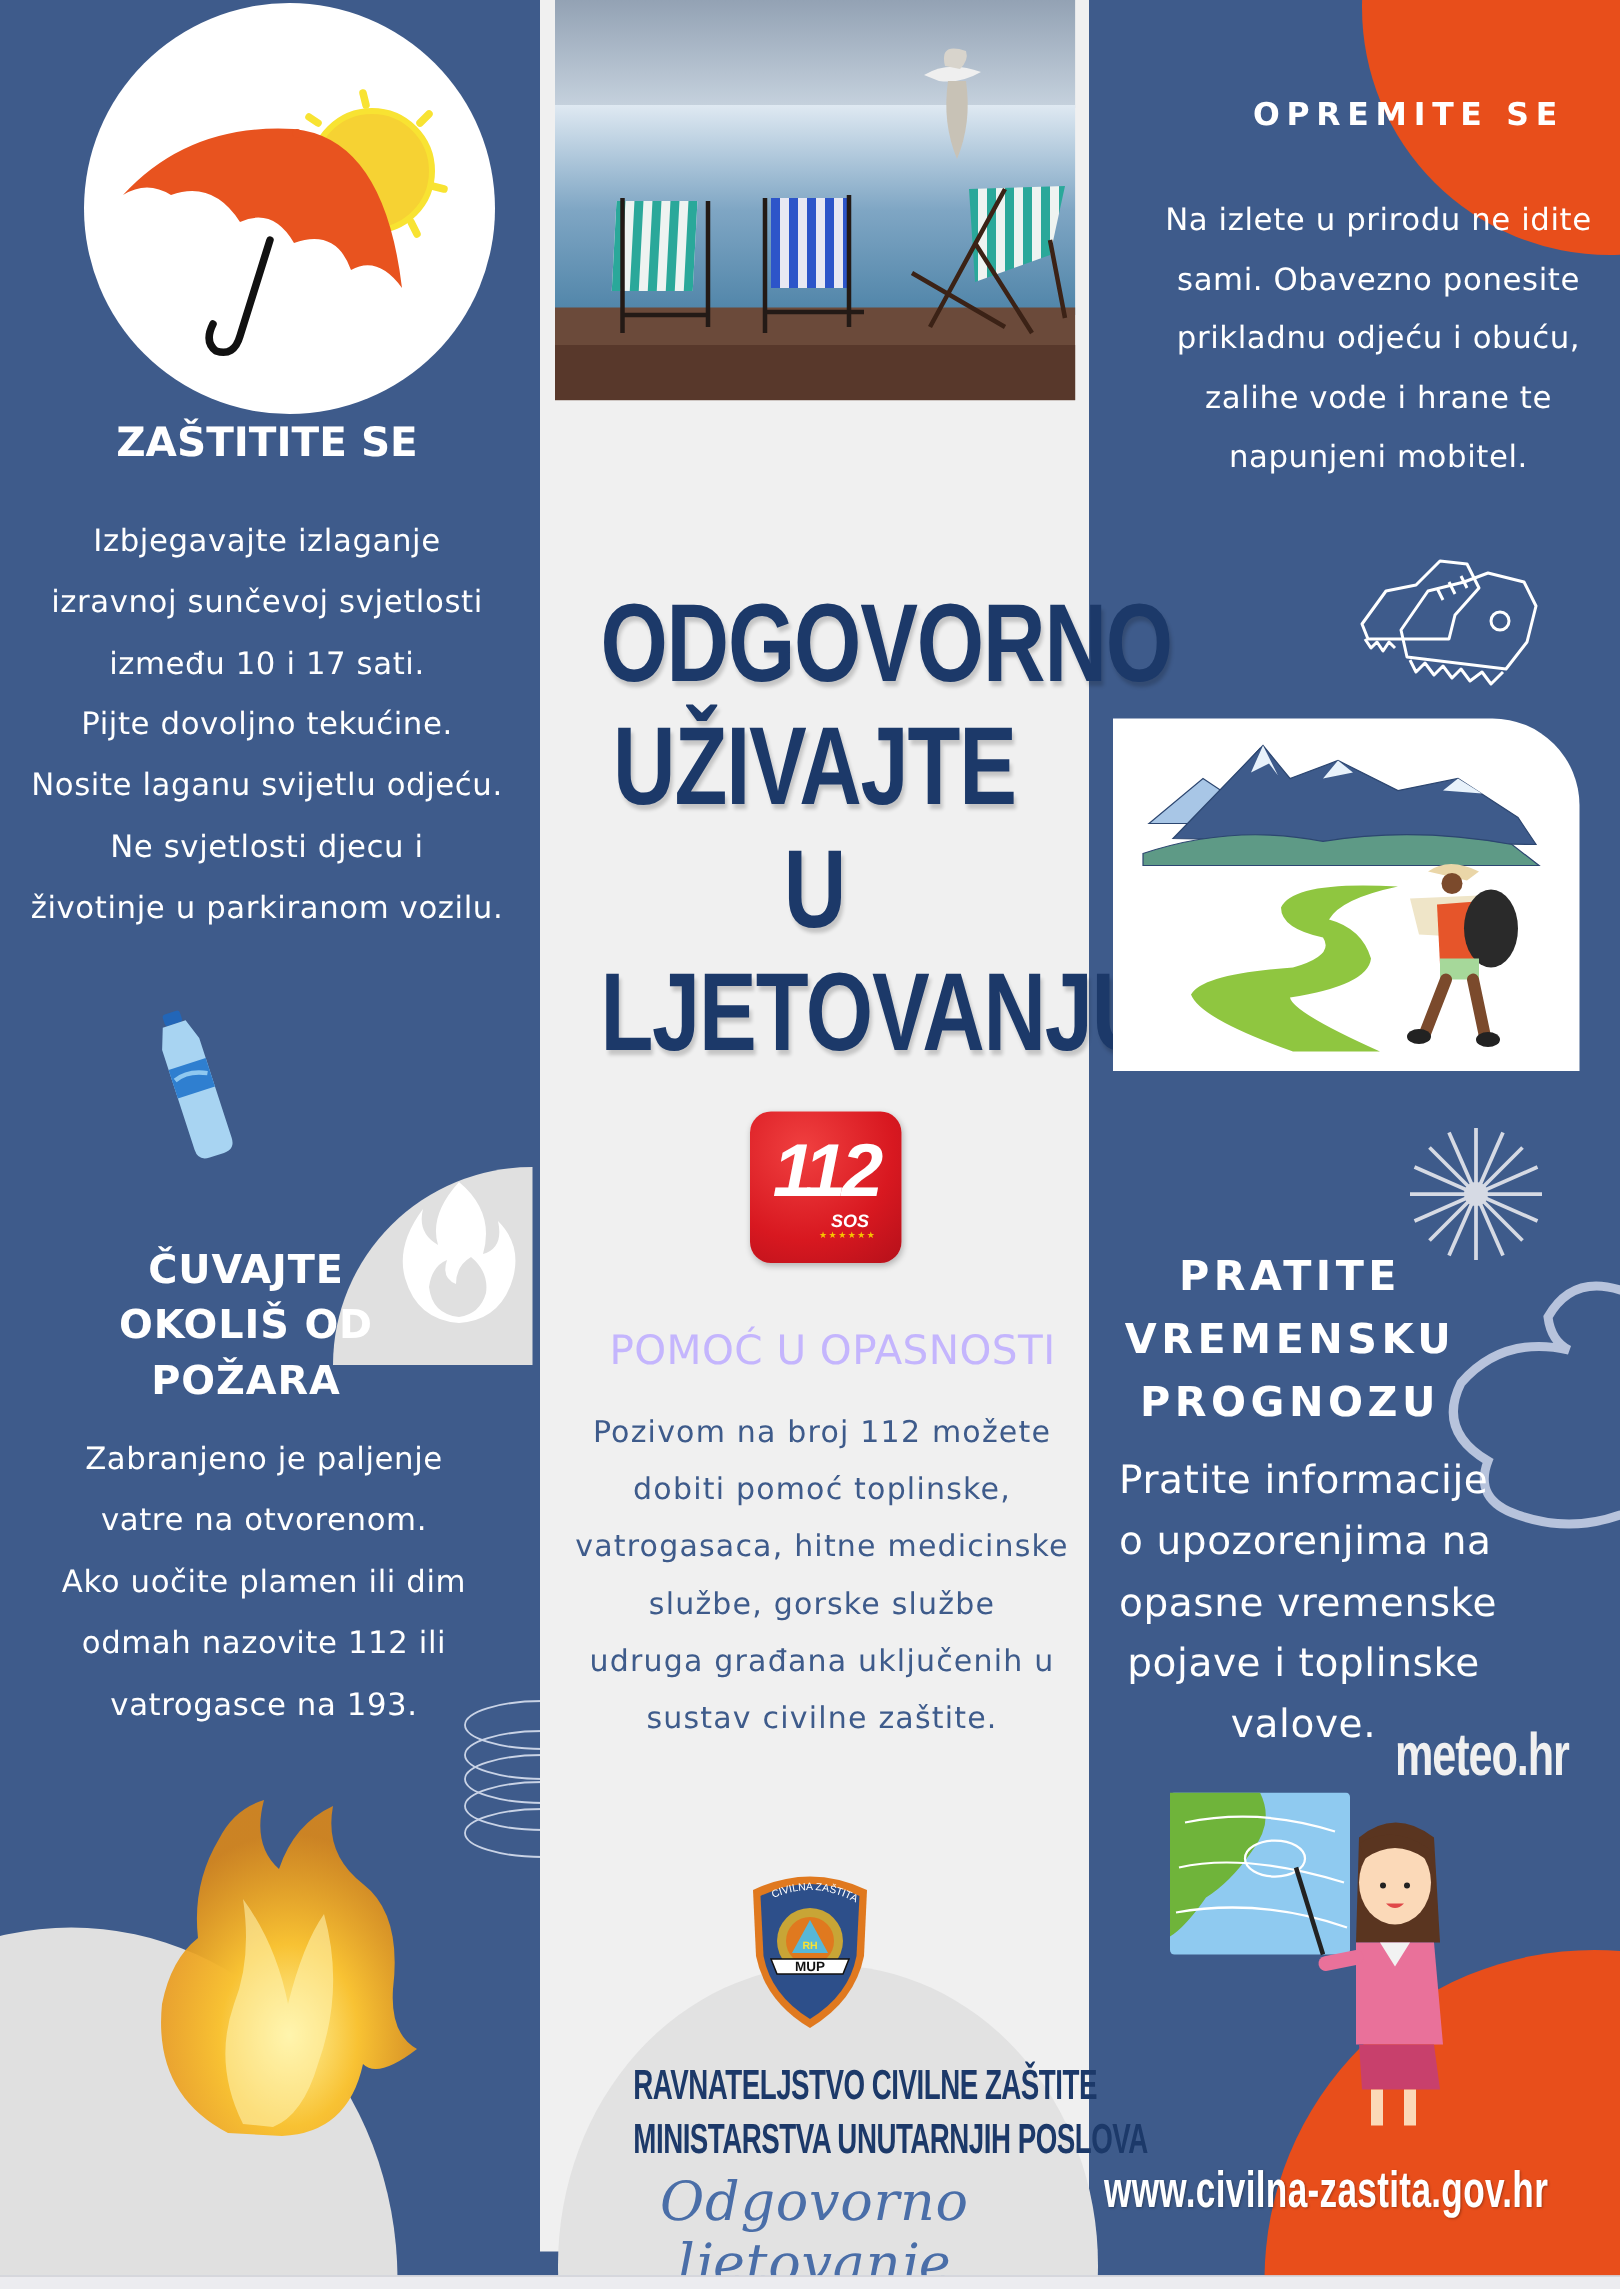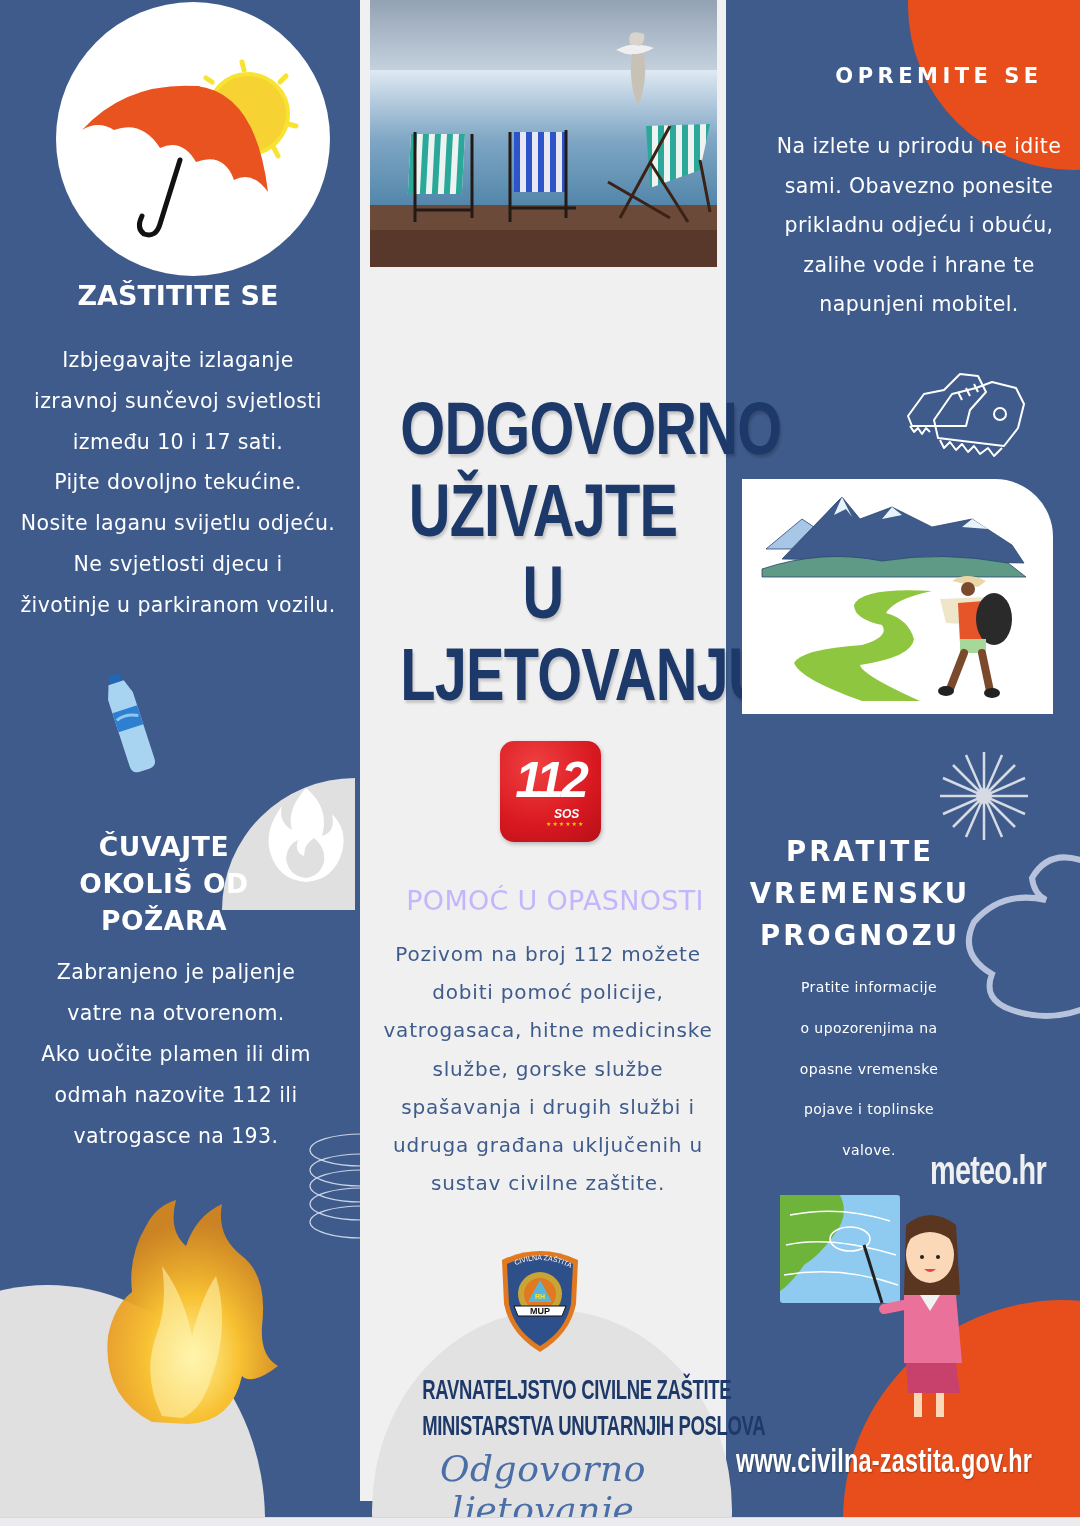--- a/index.html
+++ b/index.html
@@ -43,21 +43,21 @@
   .script-line { left: 360px; top: 1448px; width: 366px; text-align: center; color: #4a6ea8; font-family: "DejaVu Serif", serif; font-style: italic; font-size: 36px; letter-spacing: 0.5px; }
 
   
   .orange-tr { left: 908px; top: -160px; width: 330px; height: 330px; border-radius: 50%; background: #e84e1b; }
   .right-h1 { left: 726px; top: 64px; width: 426px; font-size: 21px; letter-spacing: 4.5px; }
   .right-p1 { left: 726px; top: 127px; width: 354px; line-height: 39.6px; font-size: 20.5px; }
   .right-p1 div { white-space: nowrap; padding-left: 32px; }
 
   .hike-card { left: 742px; top: 479px; width: 311px; height: 235px; background: #ffffff; border-top-right-radius: 58px; overflow: hidden; }
   .right-h2 { left: 746px; top: 830px; width: 228px; font-size: 27.5px; line-height: 42px; letter-spacing: 3px; }
-  .right-p2 { left: 746px; top: 967px; width: 246px; line-height: 40.8px; font-size: 14px; }
+  .right-p2 { left: 746px; top: 967px; width: 246px; line-height: 40.8px; font-size: 26px; }
   .right-p2 div { white-space: nowrap; }
 
   .meteo { left: 930px; top: 1148px; color: #f0f0f0; font-family: "Liberation Sans", sans-serif; font-weight: bold; font-size: 40px; transform: scaleX(0.72); transform-origin: 0 0; letter-spacing: -1px; }
   .orange-br { left: 843px; top: 1300px; width: 440px; height: 440px; border-radius: 50%; background: #e84e1b; }
   .url { left: 736px; top: 1441px; color: #ffffff; font-family: "Liberation Sans", sans-serif; font-weight: bold; font-size: 34px; transform: scaleX(0.69); transform-origin: 0 0; white-space: nowrap; letter-spacing: 0.3px; text-shadow: 1px 1px 2px rgba(0,0,0,0.3); }
 </style>
 </head>
 <body>
 
 <div class="poster">
@@ -196,24 +196,23 @@
 
   <div class="abs sos-badge">
     <div class="sos-num">112</div>
     <div class="sos-txt">SOS</div>
     <div class="sos-stars">★★★★★★</div>
   </div>
 
   <div class="abs center-h">POMOĆ U OPASNOSTI</div>
   <div class="abs center-p">
     <div>Pozivom na broj 112 možete</div>
-    <div>dobiti pomoć policije,</div>
+    <div>dobiti pomoć toplinske,</div>
     <div>vatrogasaca, hitne medicinske</div>
     <div>službe, gorske službe</div>
-    <div>spašavanja i drugih službi i</div>
     <div>udruga građana uključenih u</div>
     <div>sustav civilne zaštite.</div>
   </div>
 
   <div class="abs center-arc"></div>
 
   <div class="abs" style="left:498px; top:1246px;">
     <svg width="84" height="108" viewBox="0 0 84 108">
       <path d="M4 14 Q42 -4 80 14 L78 58 Q72 88 42 106 Q12 88 6 58 Z" fill="#e0791f"></path>
       <path d="M9 18 Q42 2 75 18 L73 58 Q68 84 42 100 Q16 84 11 58 Z" fill="#2d4f8a"></path>

